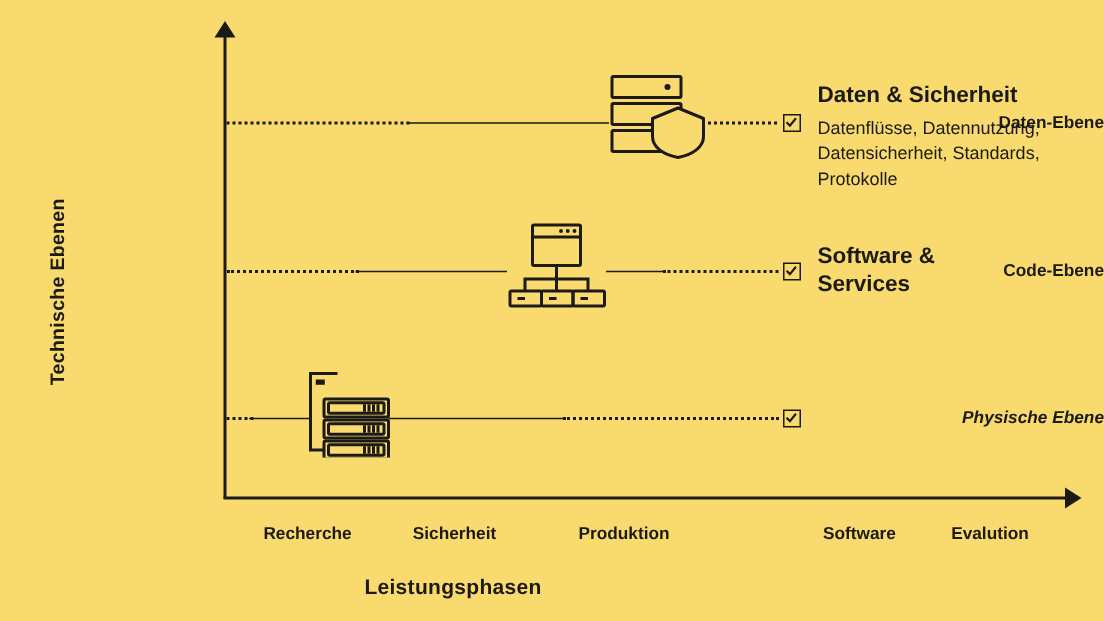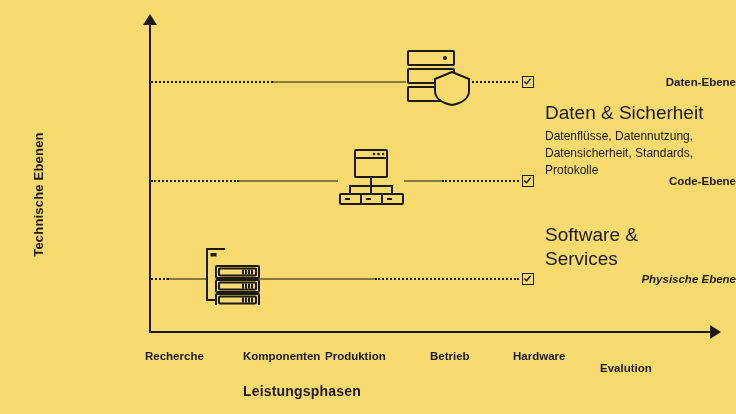--- a/index.html
+++ b/index.html
@@ -93,21 +93,21 @@
     transform: translateY(-50%);
     white-space: nowrap;
   }
 
   
   .x-tick-label {
     position: absolute;
     top: 350px;
     width: 120px;
     margin-left: -60px;
-    text-align: left;
+    text-align: center;
     font-size: 11.5px;
     font-weight: bold;
     white-space: nowrap;
   }
 
   
   .seg {
     position: absolute;
     height: 0;
     border-top: 1.6px solid #1B1A17;
@@ -129,26 +129,25 @@
   }
   .checkbox svg { display: block; }
 
   
   .row-text {
     position: absolute;
     left: 545px;
     width: 190px;
   }
   .row-title {
-    font-size: 19px;
-    font-weight: normal;
+    font-size: 15px;
+    font-weight: bold;
     line-height: 1.25;
     margin-bottom: 3px;
     white-space: pre-line;
-    margin-top: 46px;
   }
   .row-desc {
     font-size: 12px;
     line-height: 1.42;
     white-space: pre-line;
   }
 
   
   .icon-wrap { position: absolute; }
   .icon-wrap svg { display: block; }
@@ -164,25 +163,24 @@
   <div class="x-arrow"></div>
 
   <div class="y-axis-title">Technische Ebenen</div>
   <div class="x-axis-title">Leistungsphasen</div>
 
   <div class="y-tick-label" style="top:82px;">Daten-Ebene</div>
   <div class="y-tick-label" style="top:181px;">Code-Ebene</div>
   <div class="y-tick-label" style="top:279px;font-style:italic;">Physische Ebene</div>
 
   <div class="x-tick-label" style="left:205px;">Recherche</div>
-  <div class="x-tick-label" style="left:303px;">Komponenten</div>
-  <div class="x-tick-label" style="left:385px;">Produktion</div>
-  <div class="x-tick-label" style="left:490px;">Betrieb</div>
-  <div class="x-tick-label" style="left:573px;">Hardware</div>
-  <div class="x-tick-label" style="left:660px;margin-top:12px;">Evalution</div>
+  <div class="x-tick-label" style="left:303px;">Sicherheit</div>
+  <div class="x-tick-label" style="left:416px;">Produktion</div>
+  <div class="x-tick-label" style="left:573px;">Software</div>
+  <div class="x-tick-label" style="left:660px;">Evalution</div>
 
   <div class="seg dotted" style="left:151px; top:82px; width:122px;"></div>
   <div class="seg" style="left:271px; top:82px; width:135px;"></div>
   <div class="seg dotted" style="left:468px; top:82px; width:50px;"></div>
 
   <div class="icon-wrap" style="left:405px; top:48px;">
     <svg width="68" height="58" viewBox="0 0 68 58" fill="none" stroke="#1B1A17" stroke-width="2">
       <rect x="3" y="3" width="46" height="14" rx="1"></rect>
       <circle cx="40" cy="10" r="2" fill="#1B1A17" stroke="none"></circle>
       <rect x="3" y="21" width="46" height="14" rx="1"></rect>
@@ -228,21 +226,21 @@
       <line x1="49" y1="51" x2="54" y2="51"></line>
     </svg>
   </div>
 
   <div class="checkbox" style="left:522px; top:181px;">
     <svg width="9" height="9" viewBox="0 0 10 10">
       <polyline points="1.5,5 4,7.5 8.5,2" fill="none" stroke="#1B1A17" stroke-width="1.6"></polyline>
     </svg>
   </div>
 
-  <div class="row-text" style="top:177px;">
+  <div class="row-text" style="top:162px;">
     <div class="row-title">Software &amp;
 Services</div>
     <div class="row-desc"></div>
   </div>
 
   <div class="seg dotted" style="left:151px; top:279px; width:18px;"></div>
   <div class="seg" style="left:166px; top:279px; width:40px;"></div>
   <div class="seg" style="left:259px; top:279px; width:118px;"></div>
   <div class="seg dotted" style="left:375px; top:279px; width:144px;"></div>
 

